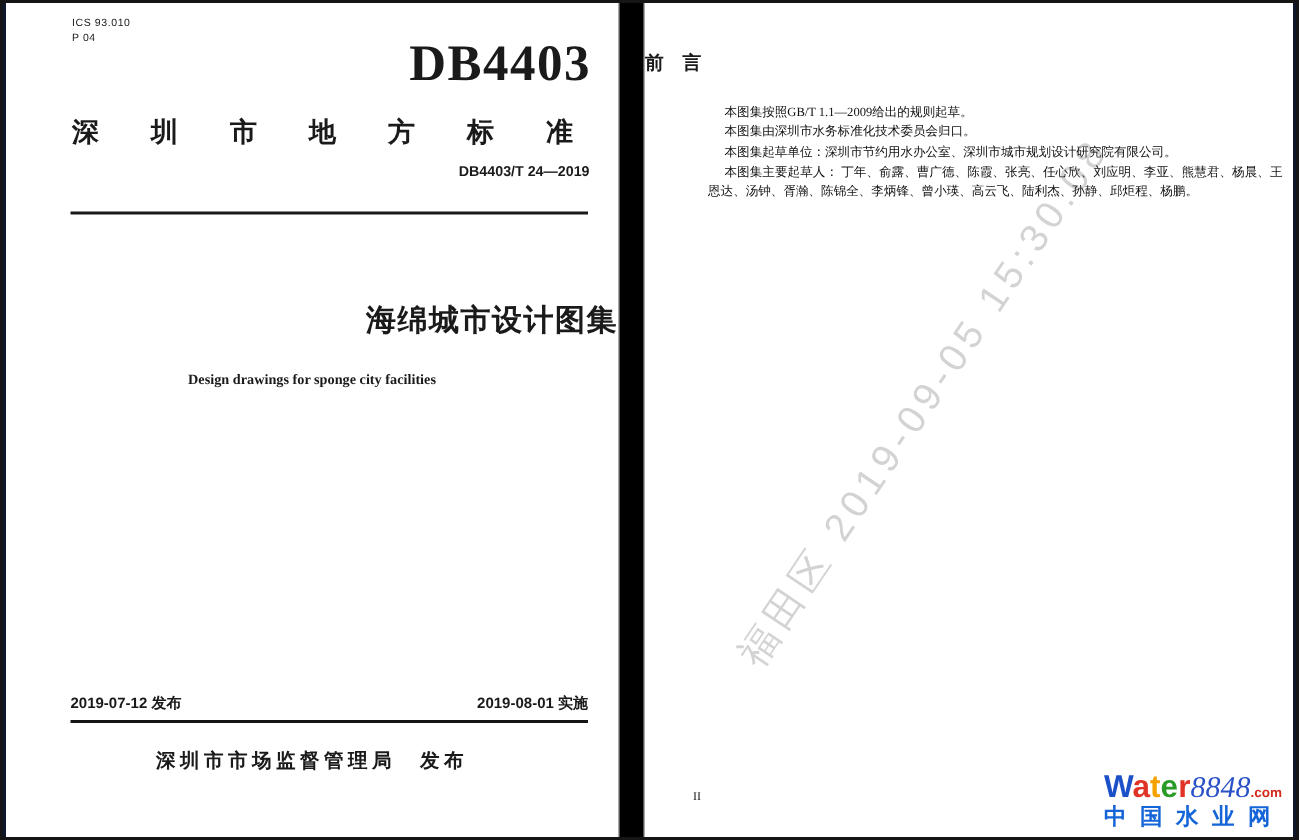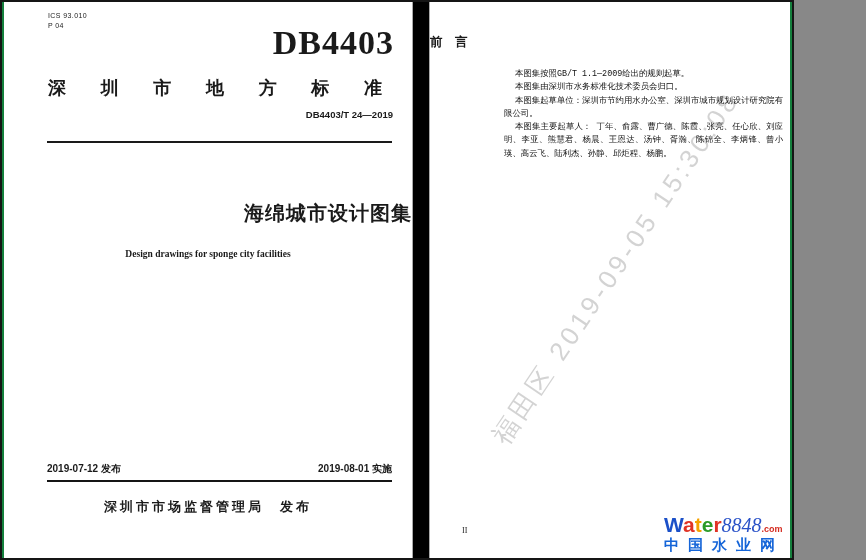--- a/index.html
+++ b/index.html
@@ -1,19 +1,19 @@
 <!DOCTYPE html>
 <html><head>
 <meta charset="utf-8">
 <style>
   html,body{margin:0;padding:0;background:#888;}
   .canvas{
     position:relative;
-    width:794px;height:560px;
-    background:#15803d;
+    width:866px;height:560px;
+    background:#0f172a;
     border:2px solid #151515;
     box-sizing:border-box;
     overflow:hidden;
     font-family:"Liberation Sans",sans-serif;
     color:#1a1a1a;
   }
   .page{position:absolute;top:0;bottom:0;background:#fff;}
   .page-left{left:2px;width:408px;}
   .gutter{
     position:absolute;top:0;bottom:0;left:410px;width:16px;
@@ -54,24 +54,23 @@
     font-size:13px;font-weight:bold;letter-spacing:3px;
   }
 
   
   .foreword-heading{
     position:absolute;left:0;right:0;top:32px;text-align:left;
     font-size:12.5px;font-weight:bold;
   }
   .foreword-body{
     position:absolute;left:42px;right:7px;top:66px;
-    font-family:Liberation Mono, monospace;
+    font-family:Liberation Serif, serif;
     font-size:8.4px;line-height:13.3px;color:#111;
     text-align:justify;
-    margin-left:32px;
   }
   .foreword-body p{margin:0;text-indent:11px;}
   .watermark{
     position:absolute;left:69px;top:422px;
     transform:rotate(-56deg);transform-origin:0 50%;
     white-space:nowrap;
     font-size:26px;letter-spacing:4px;
     color:rgba(150,150,150,0.42);
     pointer-events:none;
   }

